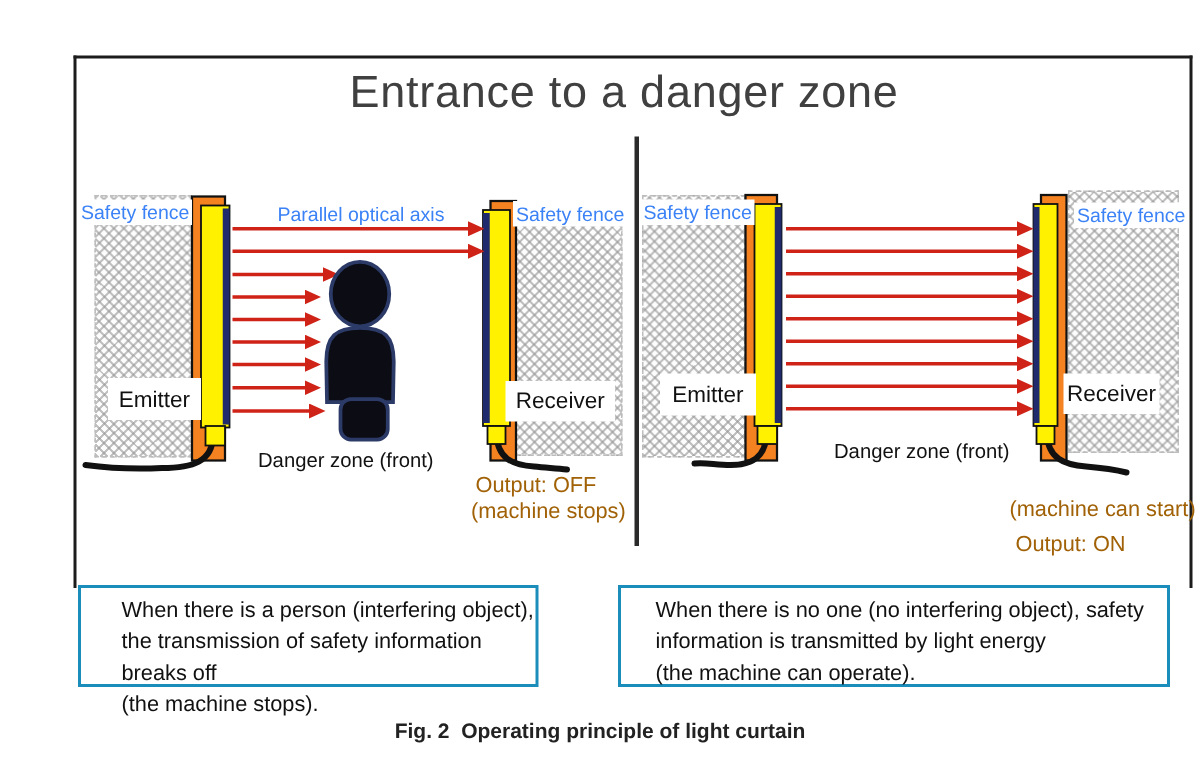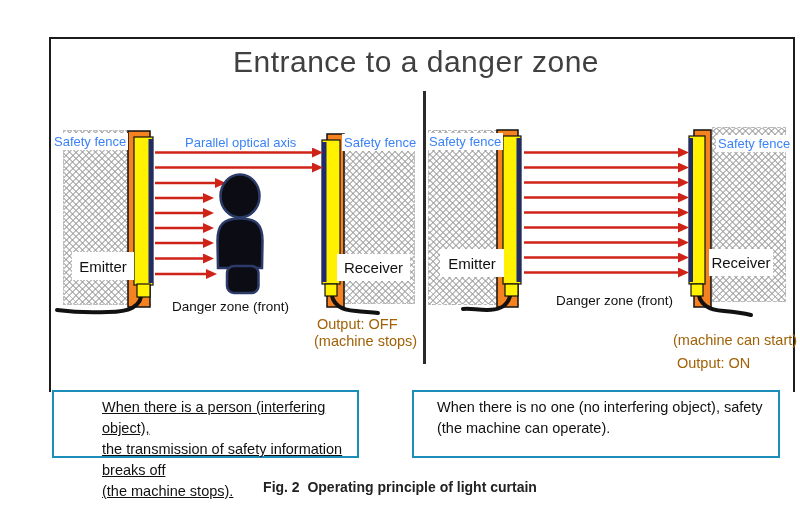--- a/index.html
+++ b/index.html
@@ -38,21 +38,21 @@
     background:#fff; font-size:15px; color:#111; display:flex;
     align-items:center; justify-content:center;text-align:right;
   }
   .black-lbl { font-size:13.5px; color:#111; }
   .out-lbl { font-size:14.5px; color:#a16207; }
   .desc-box {
     position:absolute; top:390px; height:68px; border:2.5px solid #1b8dbb;
     background:#fff; font-size:14.5px; line-height:21px; color:#111;
     padding-top:5px;
   }
-  .desc-left  { left:52px;  width:307px; padding-left:48px;text-decoration:underline; }
+  .desc-left  { left:52px;  width:307px; padding-left:27px; }
   .desc-right { left:412px; width:368px; padding-left:23px; }
   .caption {
     position:absolute; left:0; top:479px; width:800px; text-align:center;
     font-size:14px; font-weight:bold; color:#222;
   }
 </style>
 </head>
 <body>
 
 <div class="canvas">
@@ -155,18 +155,19 @@
   <div class="lbl out-lbl" style="left:677px; top:315px;margin-top:40px;">Output: ON</div>
   <div class="lbl out-lbl" style="left:673px; top:332px;">(machine can start)</div>
 
   <div class="desc-box desc-left">
     <span style="display:block">When there is a person (interfering object),</span>
     <span style="display:block">the transmission of safety information breaks off</span>
     <span style="display:block">(the machine stops).</span>
   </div>
   <div class="desc-box desc-right">
     <span style="display:block">When there is no one (no interfering object), safety</span>
+    <span style="display:block">information is transmitted by light energy</span>
     <span style="display:block">(the machine can operate).</span>
   </div>
 
   <div class="caption">Fig. 2&nbsp; Operating principle of light curtain</div>
 
 </div>
 
 </body></html>

